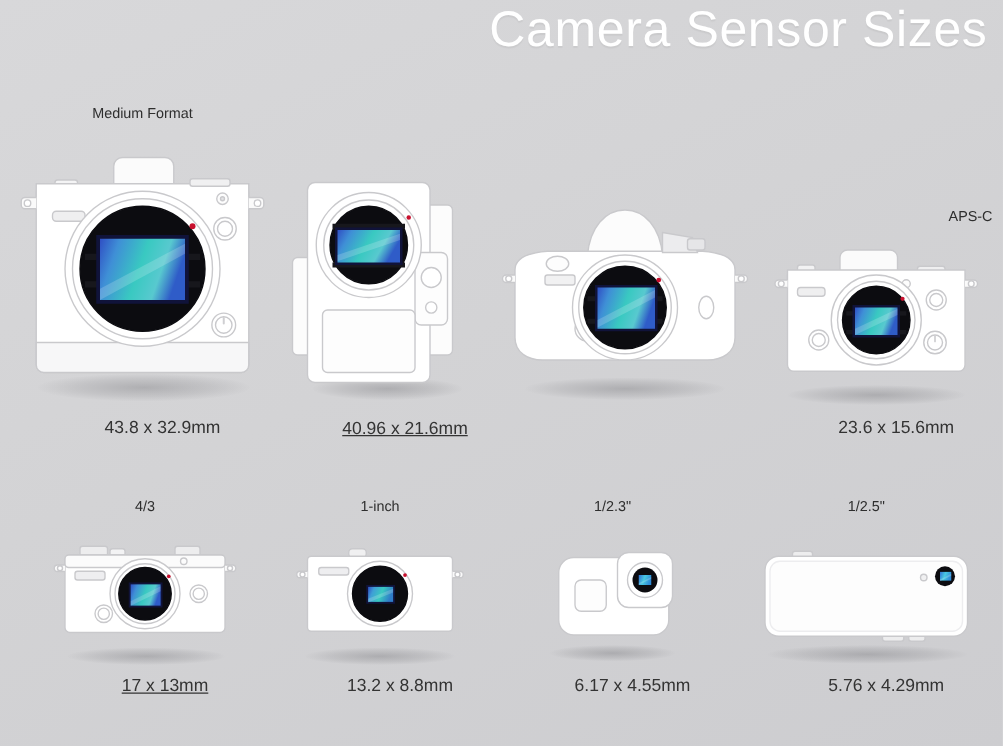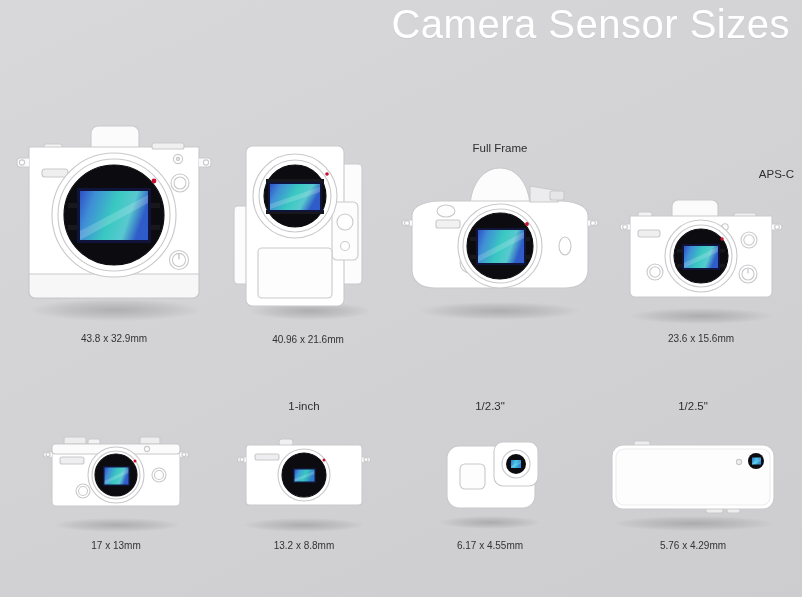--- a/index.html
+++ b/index.html
@@ -16,38 +16,39 @@
     position:absolute;top:2px;left:0;width:790px;text-align:right;
     color:#ffffff;font-size:40px;font-weight:300;letter-spacing:.5px;
     text-shadow:0 1px 1px rgba(0,0,0,.05);
   }
   .cell{position:absolute;}
   .cam-label{
     position:absolute;left:0;width:100%;text-align:center;
     font-size:11.5px;color:#2e2e2e;
   }
   .cam-dim{
-    position:absolute;left:0;width:100%;text-align:center;
-    font-size:10px;color:#333333;
+    position:absolute;left:16px;width:100%;text-align:center;
+    font-size:14px;color:#333333;
   }
   .art{position:absolute;left:0;top:0;width:100%;height:100%;}
   .shadow{
     position:absolute;border-radius:50%;
     background:radial-gradient(ellipse at center,rgba(90,90,95,.30) 0%,rgba(90,90,95,.13) 45%,rgba(90,90,95,0) 72%);
   }
   svg{display:block;overflow:visible;}
 </style>
 </head>
 <body>
 
 <div id="stage">
 
   <div class="title">Camera Sensor Sizes</div>
 
   <div class="cell" style="left:2px;top:85px;width:224px;height:265px;">
+    <div class="cam-label" style="top:0;">Medium Format</div>
     <div class="shadow" style="left:28px;top:214px;width:170px;height:22px;"></div>
     <svg class="art" style="top:18px;height:220px;" viewBox="0 0 224 220">
       <g stroke="#c9c9cc" stroke-width="1.1" fill="#ffffff">
         <rect x="27" y="48" width="170" height="18" rx="3" fill="#fafafa"></rect>
         <path d="M96 23 h34 a7 7 0 0 1 7 7 v28 h-48 v-28 a7 7 0 0 1 7 -7 z" fill="#fbfbfb"></path>
         <rect x="42" y="41" width="18" height="9" rx="2" fill="#f4f4f5"></rect>
         <path d="M27 44 h170 v145 a6 6 0 0 1 -6 6 h-158 a6 6 0 0 1 -6 -6 z" fill="#ffffff"></path>
         <rect x="150" y="40" width="32" height="6" rx="2" fill="#f0f0f1"></rect>
         <circle cx="176" cy="56" r="4.6" fill="#fdfdfd"></circle>
         <circle cx="176" cy="56" r="1.6" fill="#e3e3e5"></circle>
@@ -124,25 +125,24 @@
       <defs>
         <linearGradient id="grad-8k" x1="0" y1="0" x2="1" y2="0.3">
           <stop offset="0%" stop-color="#2f4fc4"></stop>
           <stop offset="22%" stop-color="#3f8fd6"></stop>
           <stop offset="55%" stop-color="#39c9c1"></stop>
           <stop offset="80%" stop-color="#58c9cf"></stop>
           <stop offset="100%" stop-color="#2f5cc8"></stop>
         </linearGradient>
       </defs>
     </svg>
-    <div class="cam-dim" style="top:222px;">40.96 x 21.6mm</div>
+    <div class="cam-dim" style="top:222px;text-decoration:underline;">40.96 x 21.6mm</div>
   </div>
 
   <div class="cell" style="left:398px;top:142px;width:204px;height:210px;">
-    <div class="cam-label" style="top:0;">Full Frame</div>
     <div class="shadow" style="left:22px;top:160px;width:160px;height:18px;"></div>
     <svg class="art" style="top:16px;height:165px;" viewBox="0 0 204 165">
       <g stroke="#c9c9cc" stroke-width="1.1" fill="#ffffff">
         <path d="M72 46 C74 24 86 10 102 10 C118 10 130 24 132 46 z" fill="#fcfcfc"></path>
         <path d="M14 58 C14 48 26 44 40 43 L164 43 C178 44 190 48 190 58 L190 112 C190 124 180 130 168 130 L36 130 C24 130 14 124 14 112 z" fill="#ffffff"></path>
         <path d="M132 28 L156 32 L160 44 L132 44 z" fill="#ececee"></path>
         <rect x="152" y="33" width="14" height="9" rx="2" fill="#e6e6e8"></rect>
         <ellipse cx="48" cy="53" rx="9" ry="6" fill="#fdfdfd"></ellipse>
         <rect x="38" y="62" width="24" height="8" rx="2" fill="#f1f1f2"></rect>
         <circle cx="73" cy="67" r="4.5" fill="#ffffff"></circle>
@@ -233,20 +233,21 @@
           <stop offset="55%" stop-color="#39c9c1"></stop>
           <stop offset="80%" stop-color="#58c9cf"></stop>
           <stop offset="100%" stop-color="#2f5cc8"></stop>
         </linearGradient>
       </defs>
     </svg>
     <div class="cam-dim" style="top:165px;">23.6 x 15.6mm</div>
   </div>
 
   <div class="cell" style="left:30px;top:400px;width:172px;height:160px;">
+    <div class="cam-label" style="top:0;">4/3</div>
     <div class="shadow" style="left:24px;top:118px;width:126px;height:14px;"></div>
     <svg class="art" style="top:18px;height:120px;" viewBox="0 0 172 120">
       <g stroke="#c9c9cc" stroke-width="1.1" fill="#ffffff">
         <rect x="34" y="19" width="22" height="8" rx="2" fill="#ededee"></rect>
         <rect x="110" y="19" width="20" height="8" rx="2" fill="#ededee"></rect>
         <rect x="58" y="21" width="12" height="6" rx="2" fill="#f3f3f4"></rect>
         <rect x="22" y="26" width="128" height="62" rx="4" fill="#ffffff"></rect>
         <rect x="22" y="26" width="128" height="10" rx="3" fill="#fbfbfb"></rect>
         <rect x="30" y="39" width="24" height="7" rx="2" fill="#eeeef0"></rect>
         <circle cx="117" cy="31" r="2.6" fill="#fcfcfc"></circle>
@@ -277,21 +278,21 @@
       <defs>
         <linearGradient id="grad-43" x1="0" y1="0" x2="1" y2="0.25">
           <stop offset="0%" stop-color="#2f4fc4"></stop>
           <stop offset="22%" stop-color="#3f8fd6"></stop>
           <stop offset="55%" stop-color="#39c9c1"></stop>
           <stop offset="80%" stop-color="#58c9cf"></stop>
           <stop offset="100%" stop-color="#2f5cc8"></stop>
         </linearGradient>
       </defs>
     </svg>
-    <div class="cam-dim" style="top:140px;">17 x 13mm</div>
+    <div class="cam-dim" style="top:140px;text-decoration:underline;">17 x 13mm</div>
   </div>
 
   <div class="cell" style="left:222px;top:400px;width:164px;height:160px;">
     <div class="cam-label" style="top:0;">1-inch</div>
     <div class="shadow" style="left:22px;top:118px;width:120px;height:14px;"></div>
     <svg class="art" style="top:18px;height:120px;" viewBox="0 0 164 120">
       <g stroke="#c9c9cc" stroke-width="1.1" fill="#ffffff">
         <rect x="57" y="21" width="14" height="7" rx="3" fill="#f0f0f1"></rect>
         <rect x="24" y="27" width="116" height="60" rx="3" fill="#ffffff"></rect>
         <rect x="33" y="36" width="24" height="6" rx="2" fill="#eeeef0"></rect>

